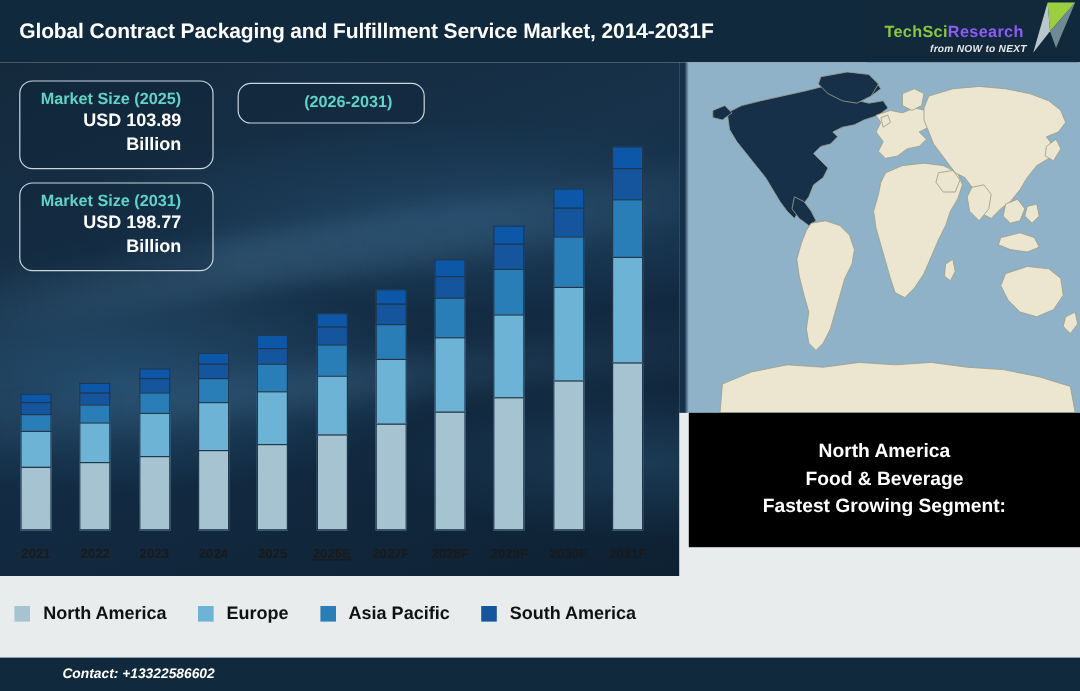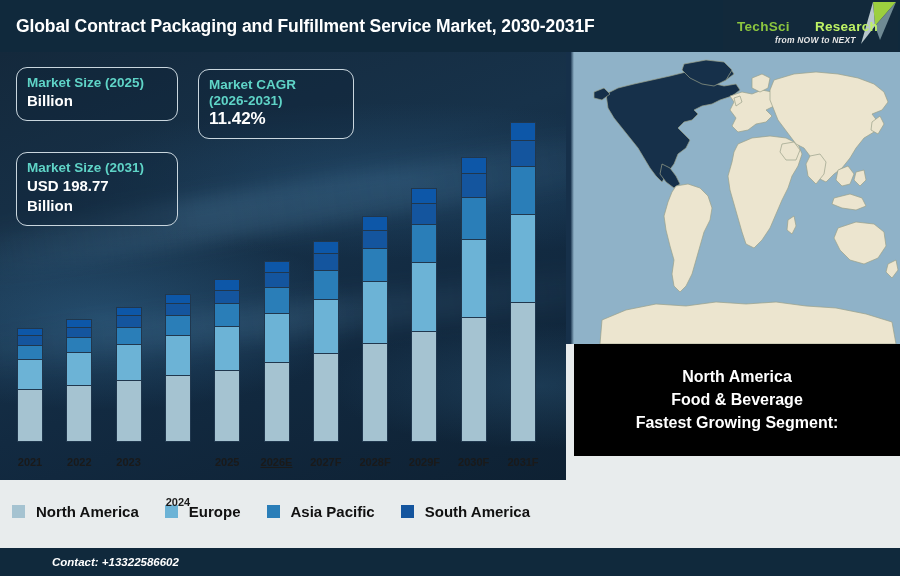--- a/index.html
+++ b/index.html
@@ -39,21 +39,21 @@
   #logo-swoosh {
     position: absolute; left: 0; top: 0; width: 175px; height: 52px;
   }
   #logo-text {
     position: absolute; left: 14px; top: 19px;
     font-size: 13.5px; font-weight: bold;
     letter-spacing: 0.3px;
     font-family: "Liberation Sans", sans-serif;
   }
   #logo-text .ts { color: #8cc63f; }
-  #logo-text .rs { color: #bef264; margin-left: 25px; }
+  #logo-text .rs { color: #8b5cf6; }
   #logo-tag {
     position: absolute; left: 52px; top: 35px;
     color: #e6e6e6; font-size: 8.5px; font-style: italic;
     font-weight: bold; letter-spacing: 0.2px;
   }
 
   
   #chart-panel {
     position: absolute; left: 0; top: 52px;
     width: 566px; height: 428px;
@@ -80,22 +80,22 @@
     transform: rotate(-6deg);
     filter: blur(10px);
   }
 
   
   .info-card {
     position: absolute;
     border: 1.5px solid #c9d6de;
     border-radius: 11px;
     background: rgba(14,34,52,0.30);
-    text-align: left;
-    padding: 7px 10px 9px 10px;
+    text-align: right;
+    padding: 7px 26px 9px 10px;
     z-index: 4;
   }
   .info-card .lbl {
     color: #5fd4c7;
     font-size: 13.5px; font-weight: bold;
     line-height: 16px;
     white-space: nowrap;
   }
   .info-card .val {
     color: #ffffff;
@@ -226,45 +226,44 @@
     position: absolute; left: 0; top: 480px; width: 900px; height: 5px;
     background: #e8eced; z-index: 5;
   }
 </style>
 </head>
 <body>
 
 <div id="page">
 
   <div id="header">
-    <div id="header-title">Global Contract Packaging and Fulfillment Service Market, 2030-2031F</div>
+    <div id="header-title">Global Contract Packaging and Fulfillment Service Market, 2014-2031F</div>
     <div id="logo-box">
       <svg id="logo-swoosh" viewBox="0 0 175 52">
         <polygon points="150,2 173,2 152,26" fill="#9ccf3f"></polygon>
         <polygon points="150,2 152,26 138,44" fill="#b9c7cc"></polygon>
         <polygon points="173,2 152,26 157,40" fill="#6f8a94"></polygon>
       </svg>
       <div id="logo-text">
         <span class="ts">TechSci</span><span class="rs">Research</span>
       </div>
       <div id="logo-tag">from NOW to NEXT</div>
     </div>
   </div>
 
   <div id="chart-panel">
 
     <div class="info-card" id="card-size-2025">
       <div class="lbl">Market Size (2025)</div>
+      <div class="val">USD 103.89</div>
       <div class="val2">Billion</div>
     </div>
 
     <div class="info-card" id="card-cagr">
-      <div class="lbl">Market CAGR</div>
       <div class="lbl">(2026-2031)</div>
-      <div class="val">11.42%</div>
     </div>
 
     <div class="info-card" id="card-size-2031">
       <div class="lbl">Market Size (2031)</div>
       <div class="val">USD 198.77</div>
       <div class="val2">Billion</div>
     </div>
 
     <div id="plot">
         <div class="bar" style="left: 17px; width: 26px;">
@@ -345,21 +344,21 @@
           <div class="seg" style="height: 18.4px; background: rgb(13, 87, 168);"></div>
         </div>
       </div>
   </div>
 
   <div id="strip-top"></div>
   <div id="xaxis">
       <div class="xlab" style="left: 30px;">2021</div>
       <div class="xlab" style="left: 79.3px;">2022</div>
       <div class="xlab" style="left: 128.6px;">2023</div>
-      <div class="xlab" style="left: 177.9px; margin-top: 40px;">2024</div>
+      <div class="xlab" style="left: 177.9px;">2024</div>
       <div class="xlab" style="left: 227.2px;">2025</div>
       <div class="xlab" style="left: 276.5px; text-decoration: underline;">2026E</div>
       <div class="xlab" style="left: 325.8px;">2027F</div>
       <div class="xlab" style="left: 375.1px;">2028F</div>
       <div class="xlab" style="left: 424.4px;">2029F</div>
       <div class="xlab" style="left: 473.7px;">2030F</div>
       <div class="xlab" style="left: 523px;">2031F</div>
     </div>
 
   <div id="map-panel">

